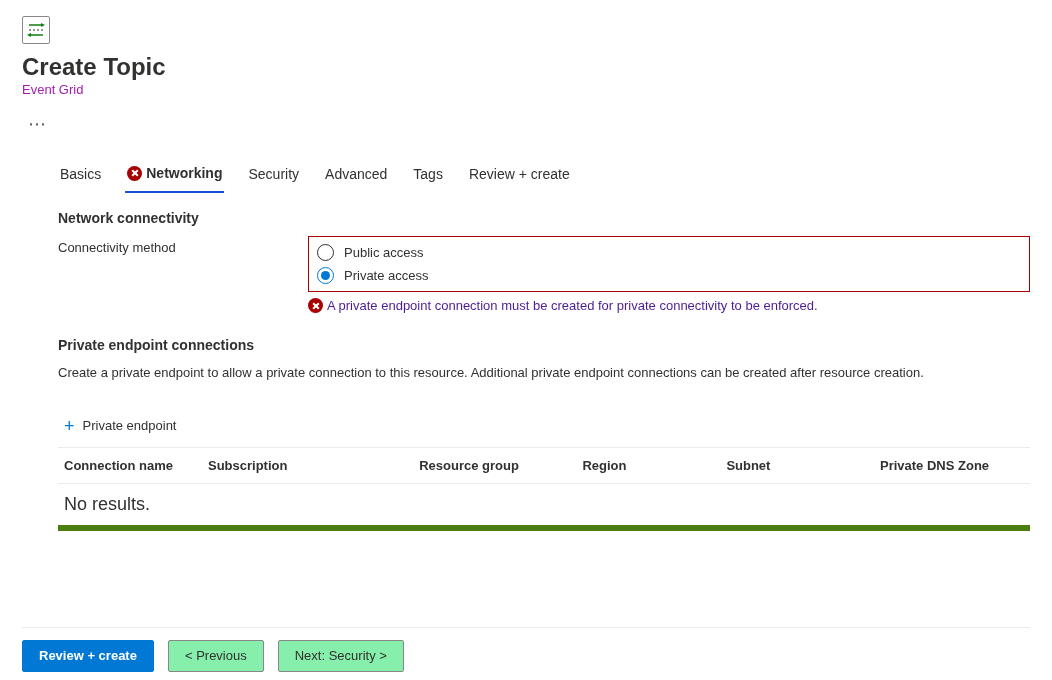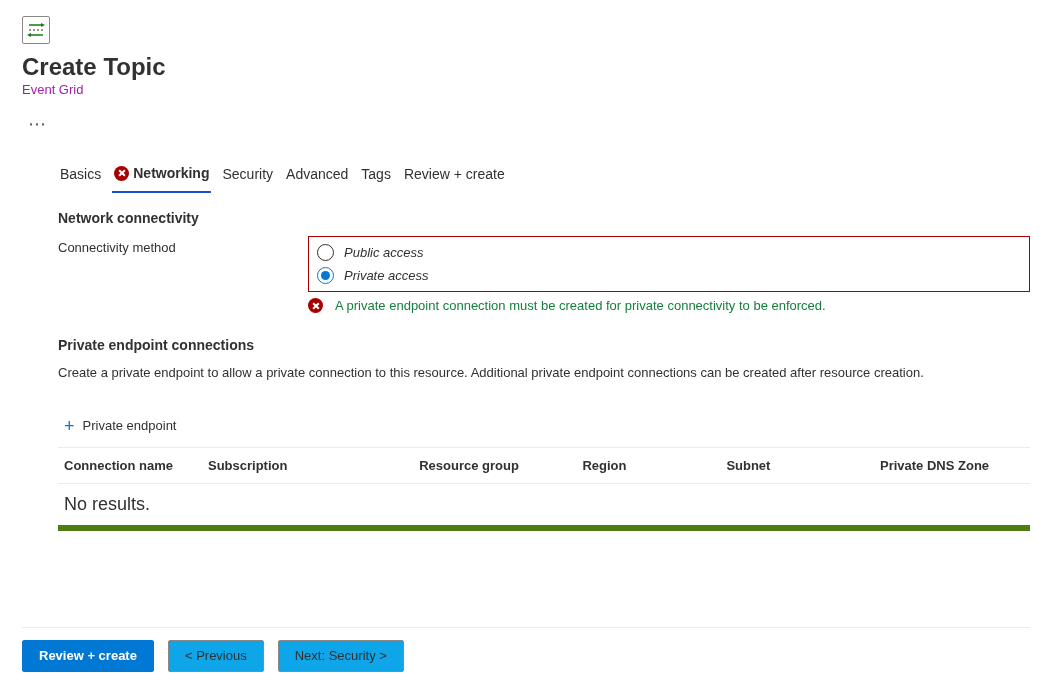--- a/index.html
+++ b/index.html
@@ -49,21 +49,21 @@
       margin-left: 6px;
       margin-top: 6px;
       letter-spacing: 1px;
       cursor: pointer;
     }
     .content {
       padding-left: 36px;
     }
     .tabs {
       display: flex;
-      gap: 9px;
+      gap: 22px;
       border-bottom: none;
       margin-bottom: 18px;
     }
     .tab {
       padding: 6px 2px 10px 2px;
       font-size: 14px;
       color: #323130;
       cursor: pointer;
       display: flex;
       align-items: center;
@@ -144,25 +144,25 @@
     .radio.selected::after {
       content: "";
       position: absolute;
       width: 9px;
       height: 9px;
       background: #0078d4;
       border-radius: 50%;
       top: 3px;
       left: 3px;
     }
-    .radio-label { font-size: 13px; font-style: italic; }
+    .radio-label { font-size: 13px; }
     .error-message {
       display: flex;
-      gap: 12px;
-      color: #15803d;
+      gap: 4px;
+      color: #4c1d95;
       font-size: 13px;
       margin-top: 6px;
     }
     .section-gap { height: 24px; }
     .add-endpoint {
       display: inline-flex;
       align-items: center;
       gap: 8px;
       color: #323130;
       padding: 6px 0;
@@ -211,21 +211,21 @@
       font-family: inherit;
       line-height: 1.2;
     }
     .btn-primary {
       background: #0078d4;
       color: #fff;
       border: 1px solid #0078d4;
       font-weight: 600;
     }
     .btn-secondary {
-      background: #0ea5e9;
+      background: #86efac;
       color: #323130;
       border: 1px solid #8a8886;
     }
   </style>
 </head>
 <body>
 
 <div class="page">
   <div class="header">
     <div class="header-icon">

